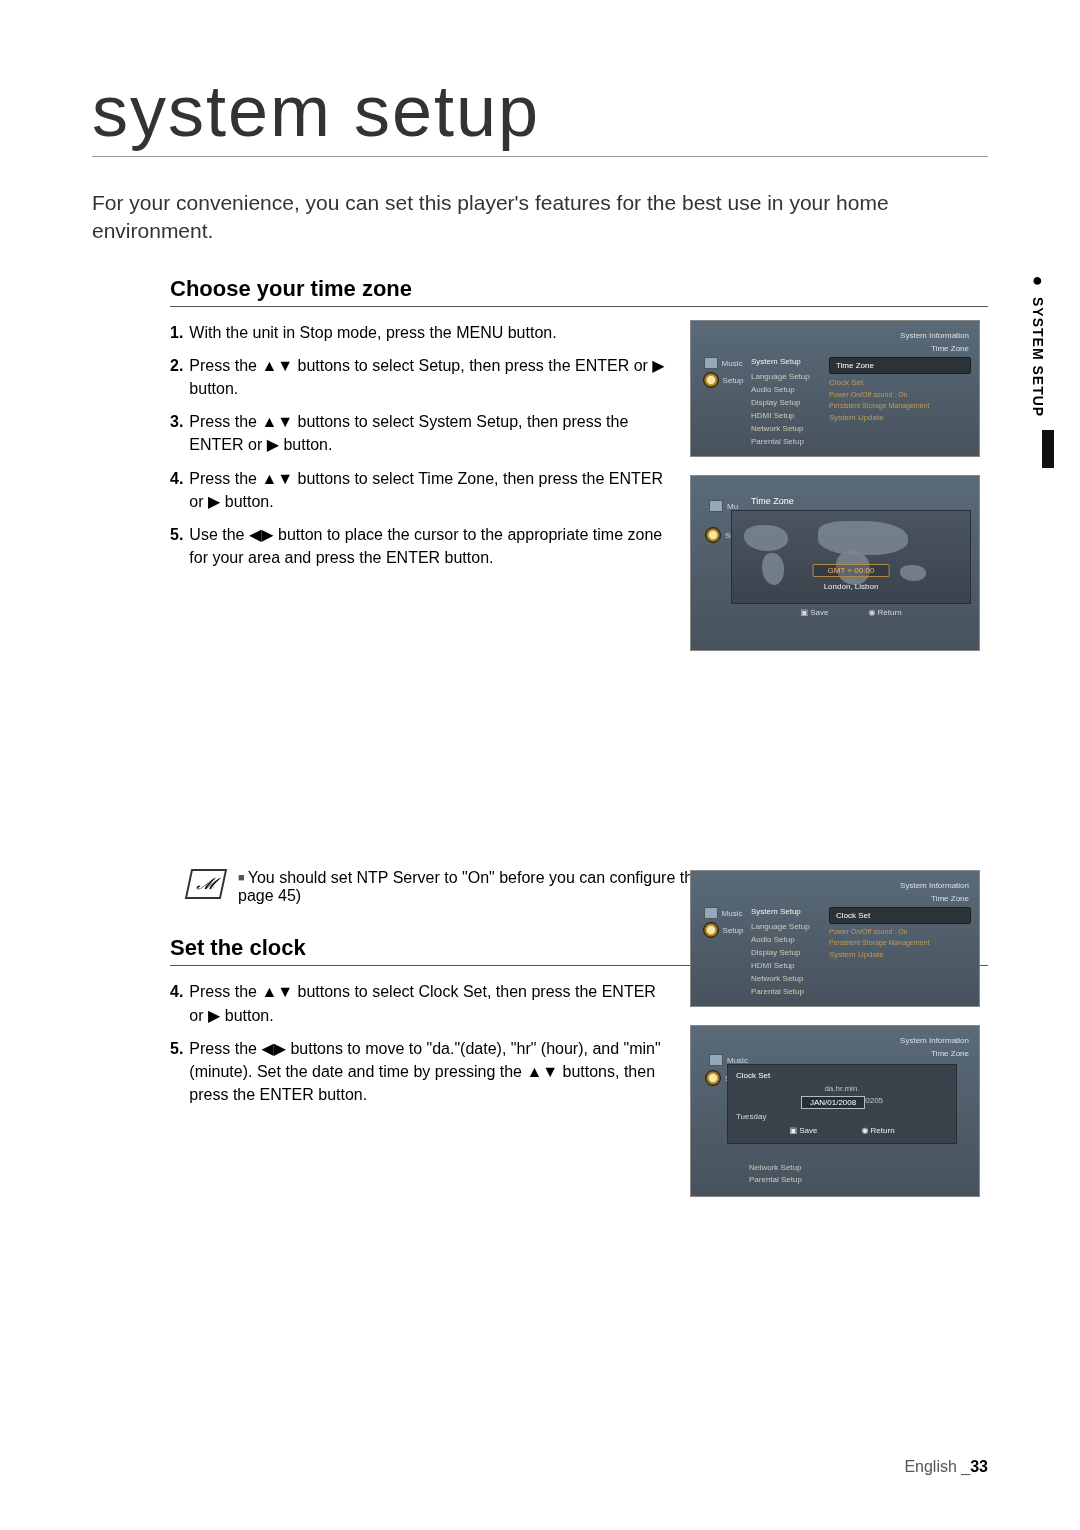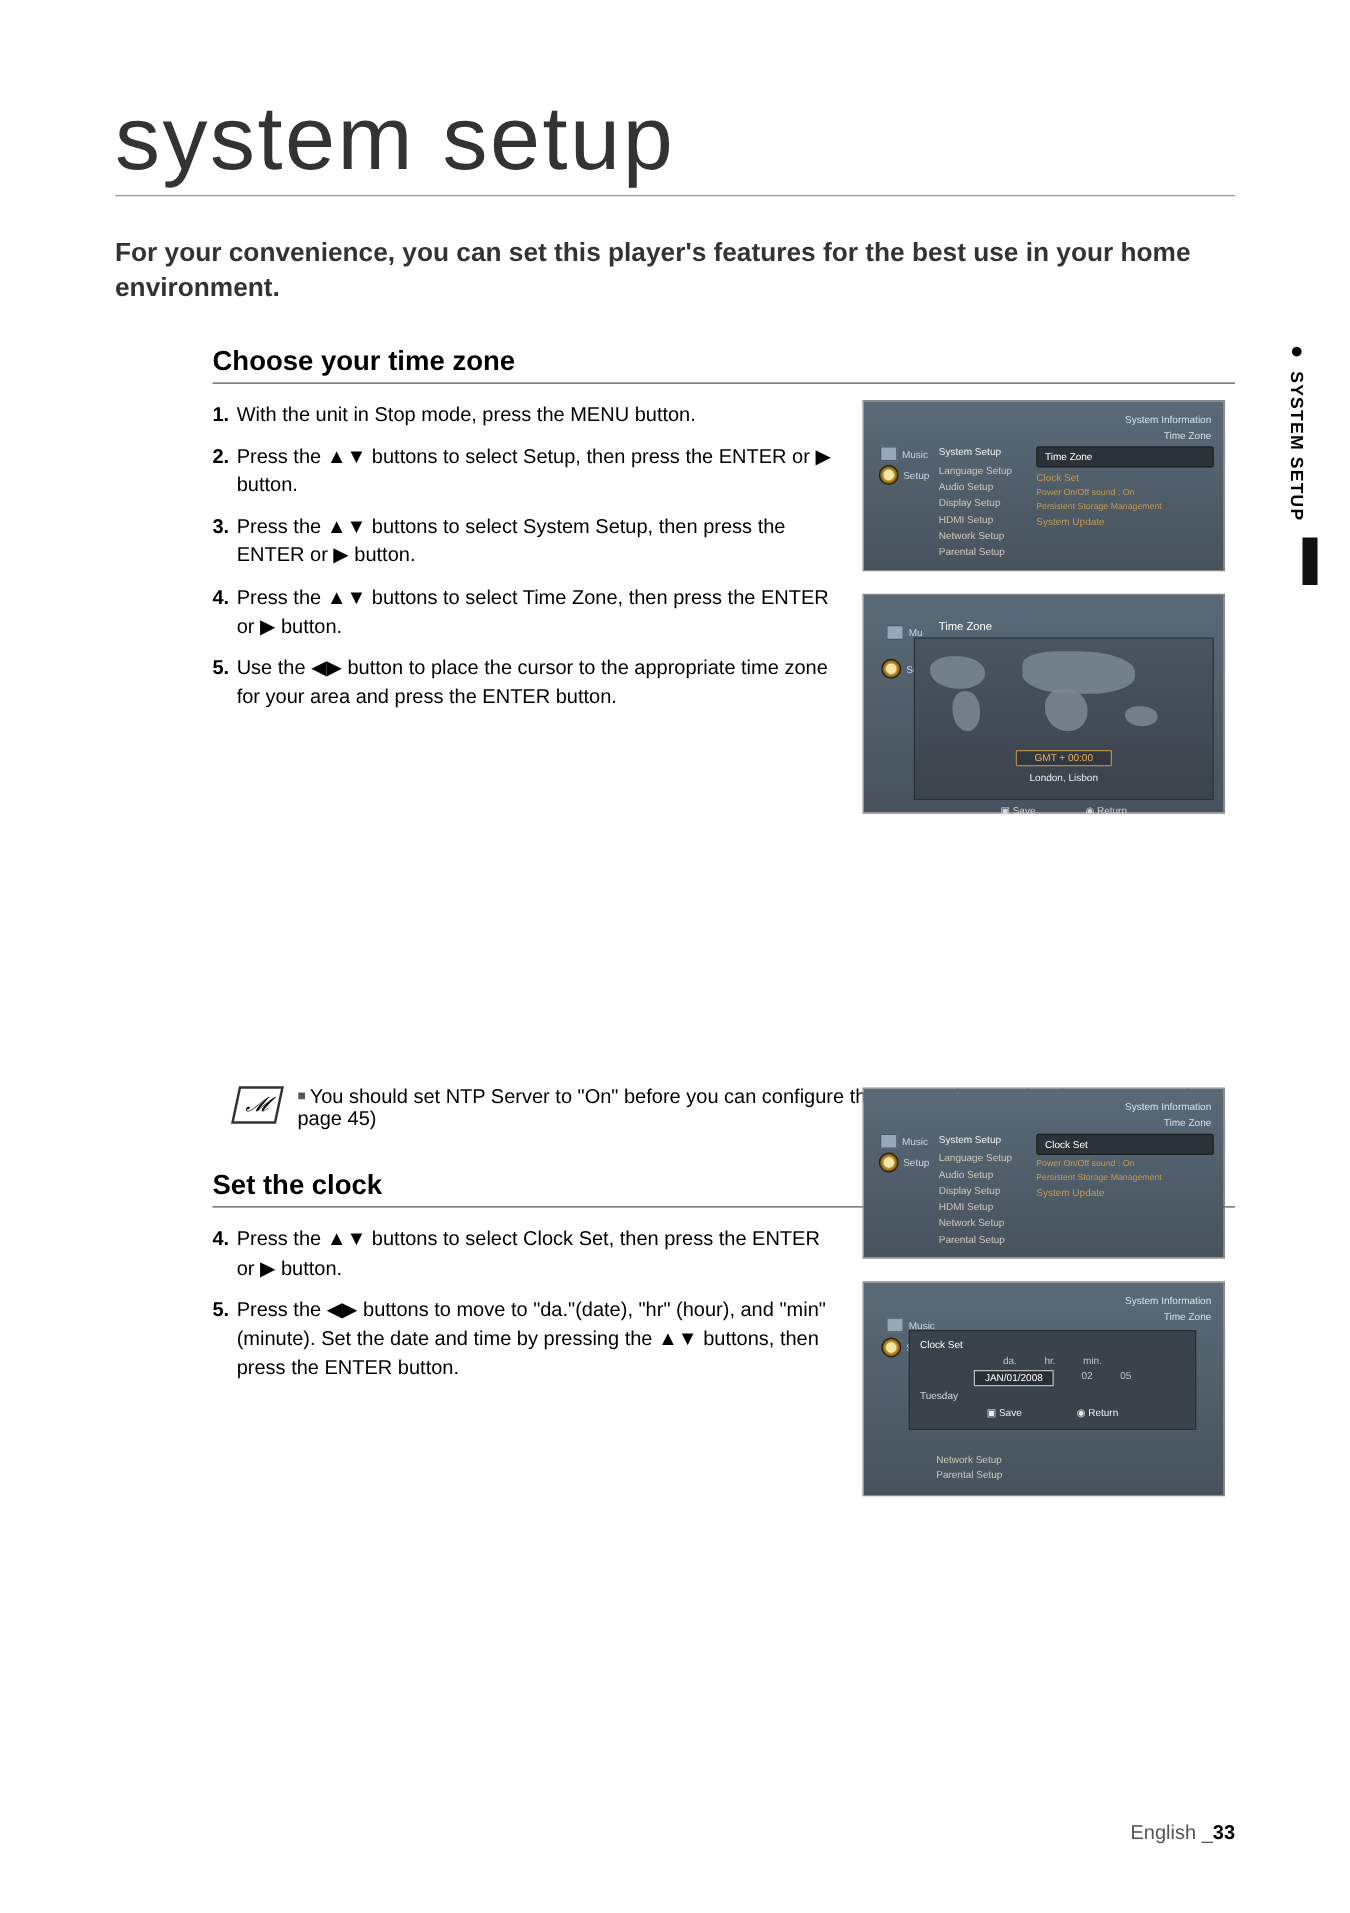--- a/index.html
+++ b/index.html
@@ -20,21 +20,21 @@
     font-weight: 300;
     letter-spacing: 2px;
     color: #333;
     border-bottom: 1px solid #999;
     padding-bottom: 4px;
     margin-bottom: 14px;
     font-family: "Helvetica Neue", Arial, sans-serif;
   }
   .intro {
     font-size: 21px;
-    font-weight: 700;
+    font-weight: 400;
     color: #333;
     line-height: 1.35;
     margin-bottom: 30px;
     margin-top: 32px;
   }
   .h2 {
     font-size: 24px;
     font-weight: 700;
     border-bottom: 2px solid #000;
     padding-bottom: 6px;
@@ -161,21 +161,21 @@
     background:#2b3339; border:1px solid #1a1f23;
     border-radius:2px; padding:3px 6px; color:#fff;
   }
   .ui-faded { color:#c29a52; }
   .ui-small { font-size:7px; }
 
   
   .ui-map {
     position:relative; flex:1;
     background: linear-gradient(#4a5561,#3b434c);
-    height:130px; border:1px solid #273037;
+    height:94px; border:1px solid #273037;
     overflow:hidden;
   }
   .blob {
     position:absolute; background:#7b8790; border-radius:40% 50% 45% 55%;
     opacity:.85;
   }
   .gmt-pill {
     position:absolute; left:50%; transform:translateX(-50%);
     bottom:26px; border:1px solid #b18a4b; color:#f3b15e;
     padding:1px 14px; font-size:8px; background:rgba(0,0,0,.2);
@@ -189,21 +189,21 @@
   .worldbar span::before{ content:"▣ "; font-size:8px;}
   .worldbar .ret::before{ content:"◉ "; }
   .tz-title { position:absolute; top:20px; left:60px; color:#fff; font-size:9px;}
 
   
   .popup {
     position:absolute; left:36px; top:38px;
     width:230px; background:#3a434b; border:1px solid #273037;
     padding:6px 8px 8px 8px; color:#eee; font-size:8px;
   }
-  .popup .row { display:flex; justify-content:center; gap:22px; margin-bottom:3px; color:#bac6cf;}
+  .popup .row { display:flex; justify-content:center; margin-bottom:3px; color:#bac6cf;}
   .datebox {
     border:1px solid #bbb; padding:1px 8px; color:#fff; background:#273037;
   }
   .popup-bar { display:flex; gap:44px; justify-content:center; margin-top:5px;}
   .popup-bar span::before{ content:"▣ "; }
   .popup-bar .ret::before{ content:"◉ "; }
 </style>
 </head>
 <body>
 

